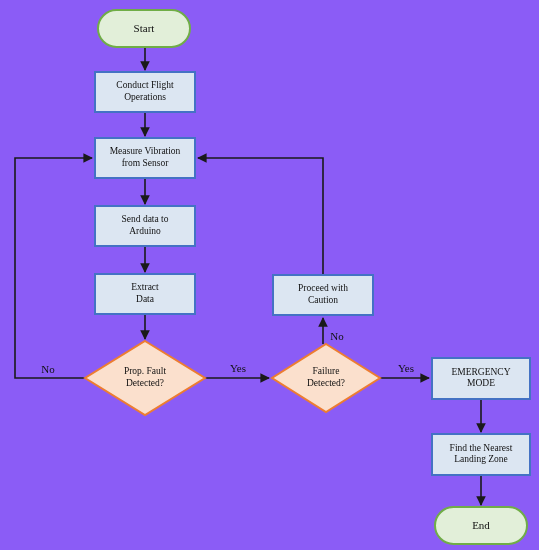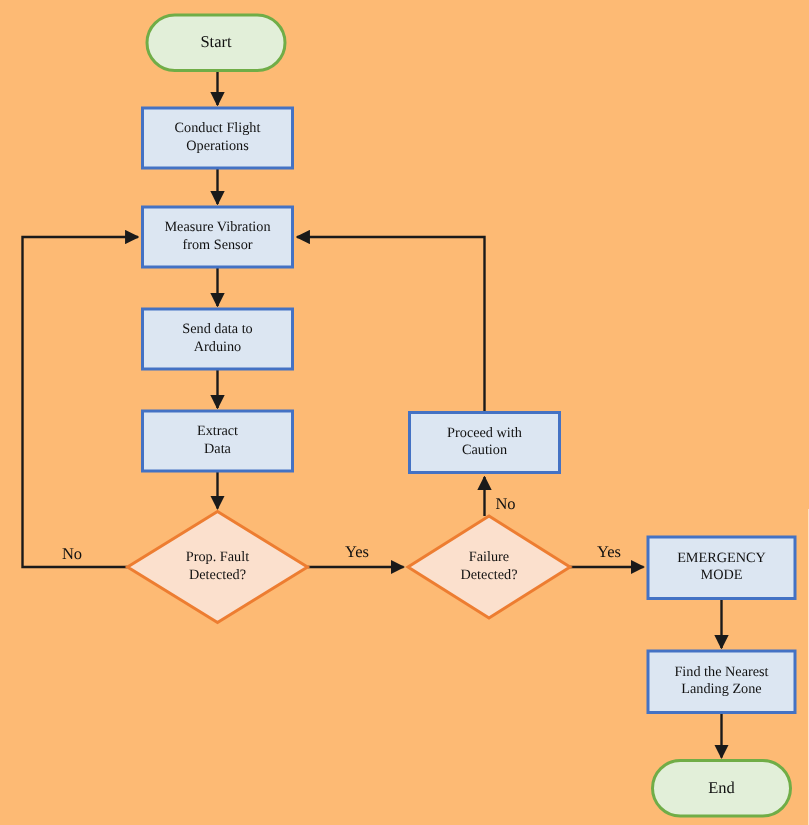--- a/index.html
+++ b/index.html
@@ -10,21 +10,21 @@
   body {
     width: 539px;
     height: 550px;
     font-family: "Liberation Serif", "DejaVu Serif", serif;
     overflow: hidden;
   }
   #flowchart-root {
     position: relative;
     width: 539px;
     height: 550px;
-    background: #fdba74;
+    background: #8b5cf6;
   }
   svg.diagram {
     display: block;
     width: 539px;
     height: 550px;
   }
   .node-shape {
     stroke-width: 2;
   }
   .node-label {

